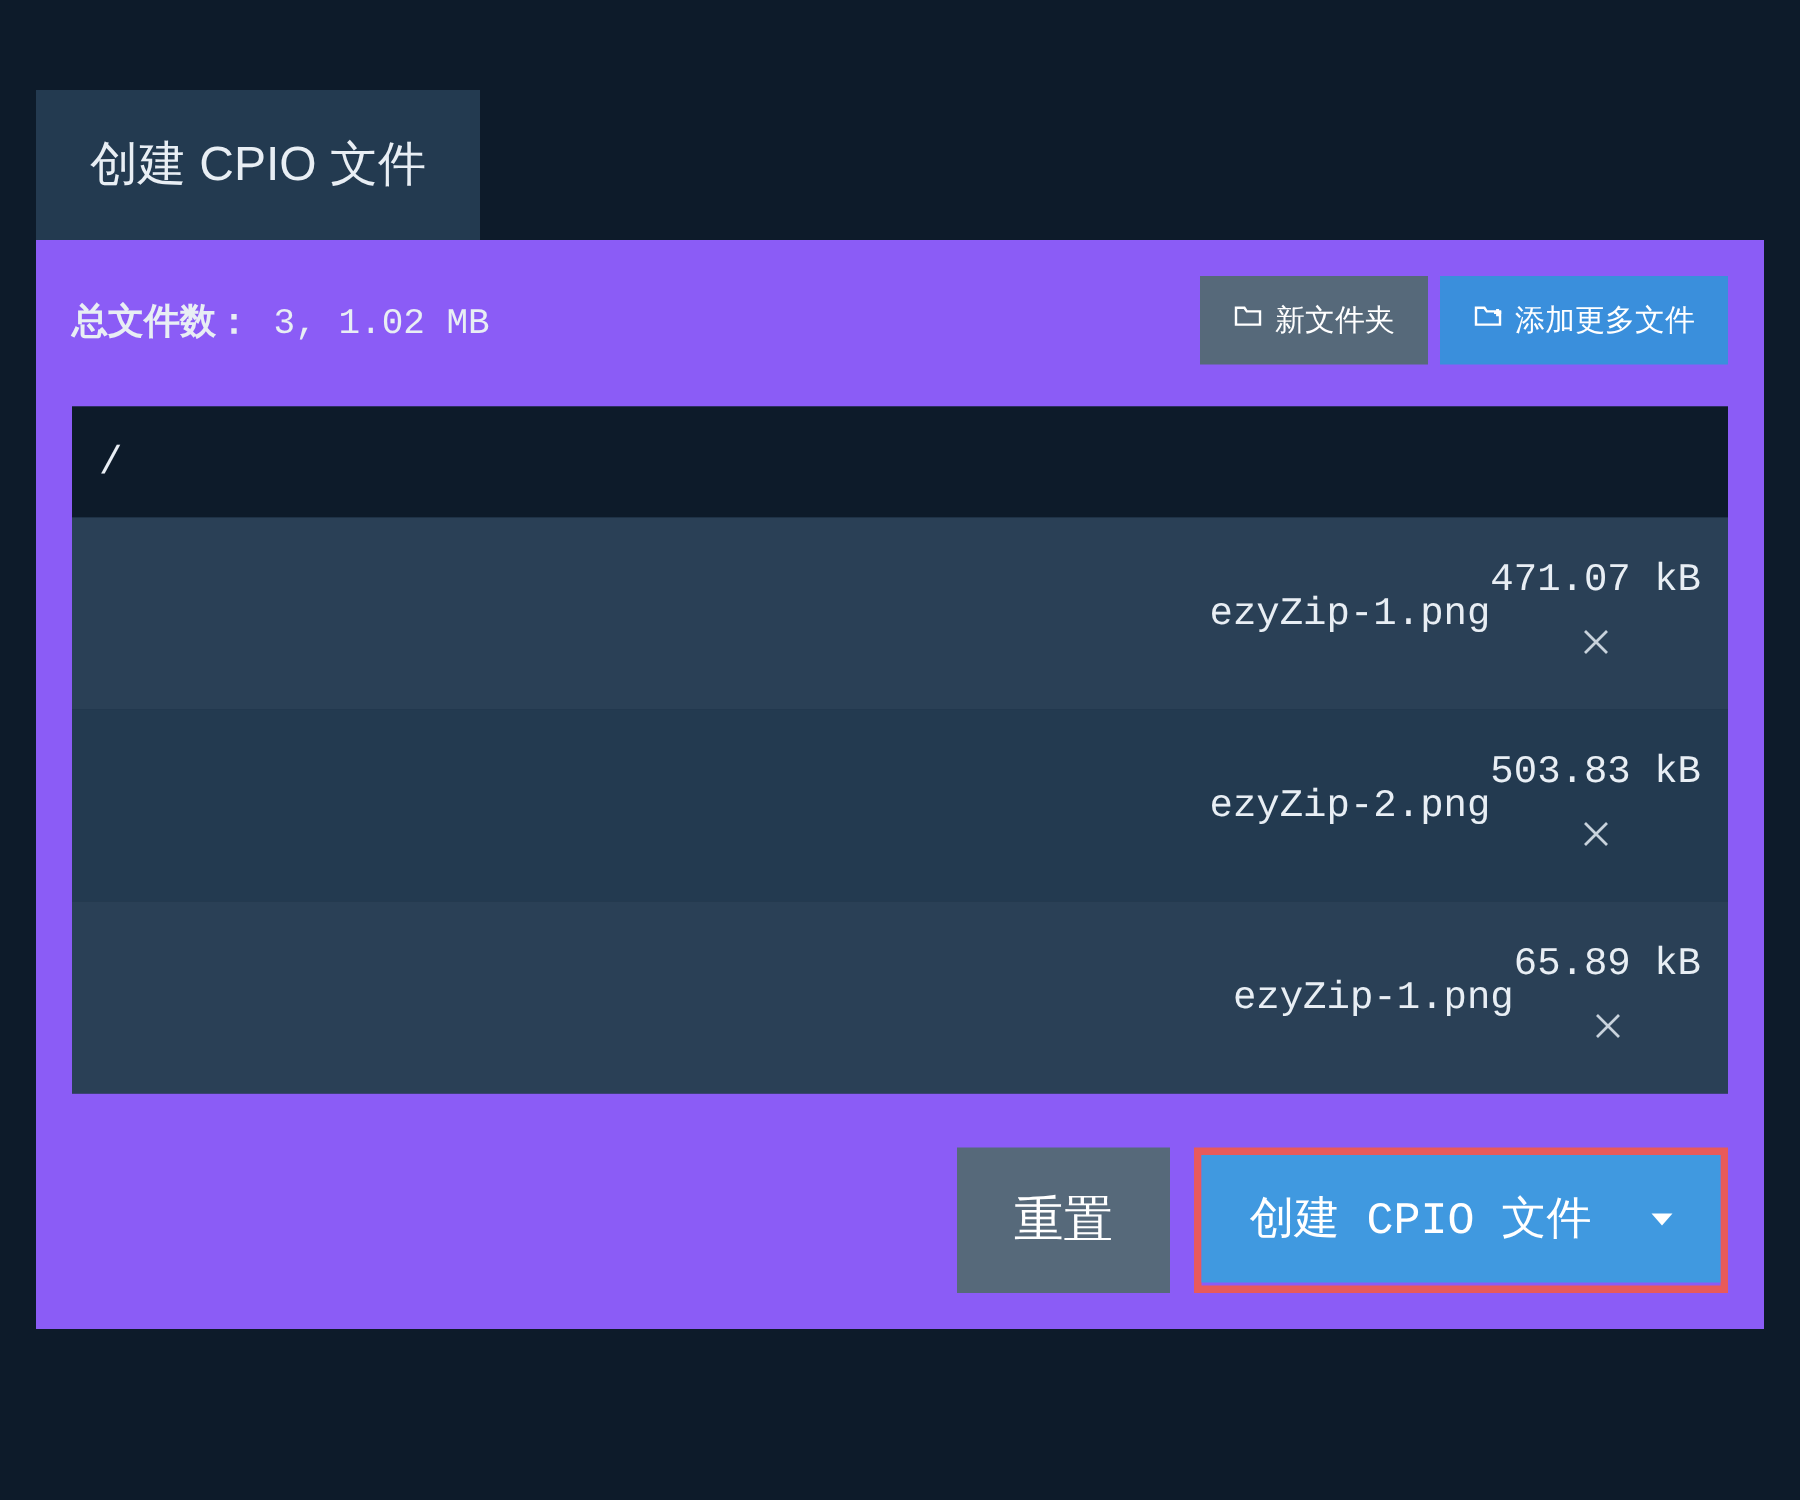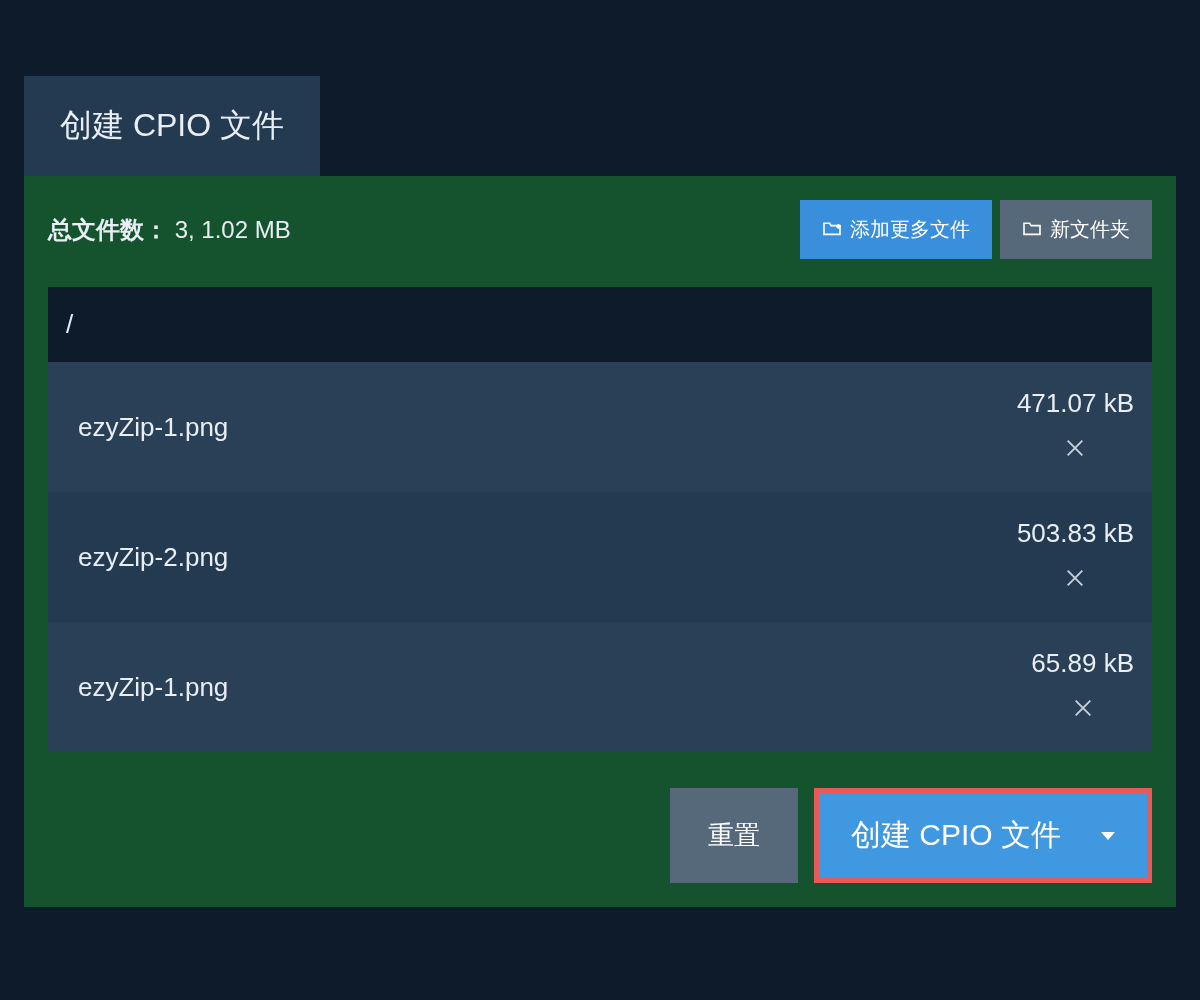--- a/index.html
+++ b/index.html
@@ -9,34 +9,35 @@
     }
     body {
       background-color: #0d1b2a;
       font-family: -apple-system, BlinkMacSystemFont, "Segoe UI", "PingFang SC", "Microsoft YaHei", sans-serif;
       color: #ffffff;
       width: 1200px;
       height: 1000px;
       padding: 0;
     }
     .container {
-      padding: 16px 24px;
+      padding: 0 24px;
     }
     .tab-header {
       display: inline-block;
       background-color: #233a50;
       padding: 28px 36px;
       font-size: 32px;
       font-weight: 300;
       color: #e8eef4;
       margin-top: 60px;
     }
     .content-panel {
-      background-color: #14532d;
+      background-color: #8b5cf6;
       padding: 24px;
+      font-family: Liberation Mono, monospace;
     }
     .toolbar {
       display: flex;
       align-items: center;
       justify-content: space-between;
       margin-bottom: 28px;
     }
     .file-count {
       font-size: 24px;
       color: #e8eef4;
@@ -80,20 +81,21 @@
       font-size: 26px;
       color: #e8eef4;
     }
     .file-row {
       display: flex;
       align-items: center;
       justify-content: space-between;
       padding: 26px 18px 26px 30px;
       font-size: 26px;
       color: #e8eef4;
+      text-align: right;
     }
     .file-row:nth-child(odd) {
       background-color: #2a4056;
     }
     .file-row:nth-child(even) {
       background-color: #233a50;
     }
     .file-name {
       flex: 1;
     }
@@ -114,21 +116,21 @@
     .action-bar {
       display: flex;
       justify-content: flex-end;
       gap: 16px;
       margin-top: 36px;
       align-items: stretch;
     }
     .btn-reset {
       background-color: #56697a;
       padding: 26px 38px;
-      font-size: 26px;
+      font-size: 33px;
       border: none;
       color: #ffffff;
       cursor: pointer;
       font-family: inherit;
     }
     .btn-create-wrapper {
       border: 5px solid #e85a5a;
       display: inline-block;
     }
     .btn-create {
@@ -160,36 +162,36 @@
     <span>创建 CPIO 文件</span>
   </div>
 
   <div class="content-panel">
     <div class="toolbar">
       <div class="file-count">
         <span class="file-count-label">总文件数：</span>
         <span>3, 1.02 MB</span>
       </div>
       <div class="toolbar-buttons">
+        <button class="btn btn-secondary">
+          <span>
+            <svg class="folder-icon" viewBox="0 0 24 20" fill="none" stroke="#ffffff" stroke-width="2">
+              <path d="M2 4 L2 18 L22 18 L22 7 L11 7 L9 4 Z" fill="none"></path>
+            </svg>
+          </span>
+          <span>新文件夹</span>
+        </button>
         <button class="btn btn-primary">
           <span>
             <svg class="folder-icon" viewBox="0 0 24 20" fill="none" stroke="#ffffff" stroke-width="2">
               <path d="M2 4 L2 18 L22 18 L22 7 L11 7 L9 4 Z" fill="none"></path>
               <path d="M20 11 L20 5 M17 8 L23 8" stroke-width="2.5"></path>
             </svg>
           </span>
           <span>添加更多文件</span>
-        </button>
-        <button class="btn btn-secondary">
-          <span>
-            <svg class="folder-icon" viewBox="0 0 24 20" fill="none" stroke="#ffffff" stroke-width="2">
-              <path d="M2 4 L2 18 L22 18 L22 7 L11 7 L9 4 Z" fill="none"></path>
-            </svg>
-          </span>
-          <span>新文件夹</span>
         </button>
       </div>
     </div>
 
     <div class="file-list">
       <div class="path-row">
         <span>/</span>
       </div>
       <div class="file-rows">
         <div class="file-row">

